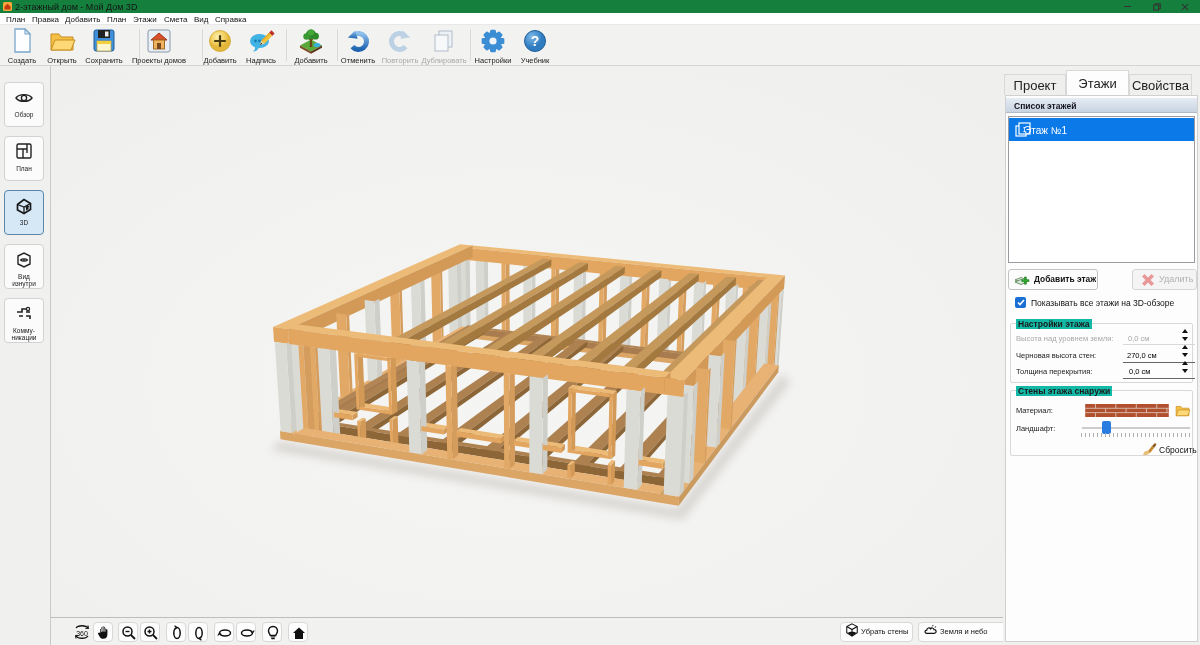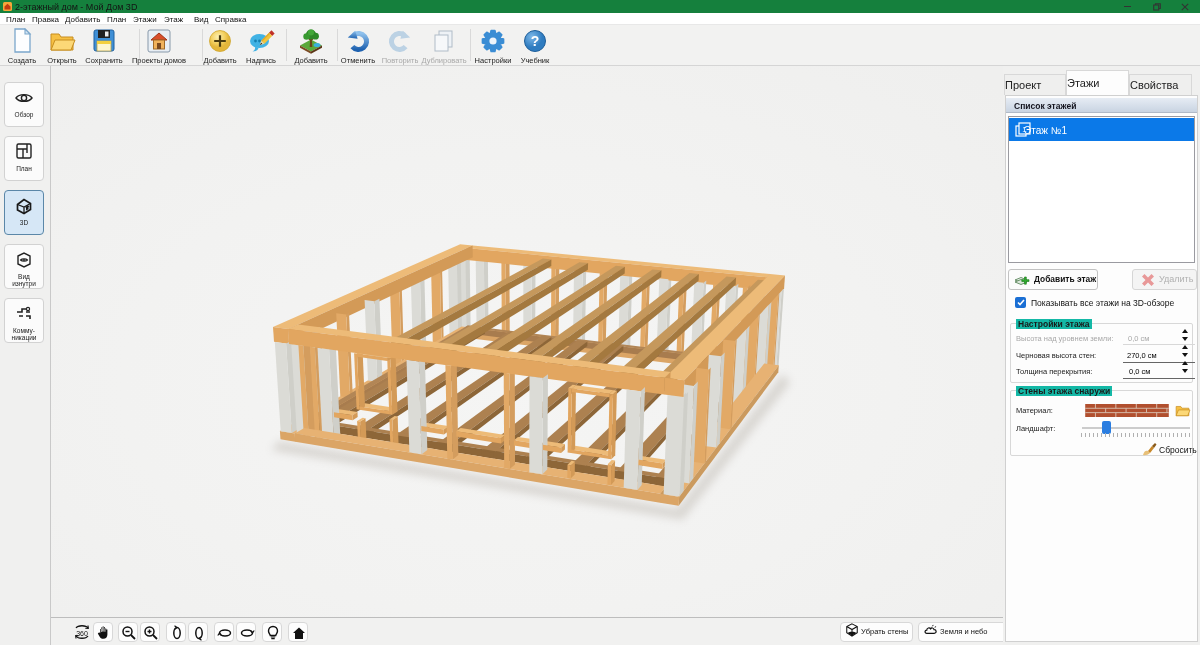--- a/index.html
+++ b/index.html
@@ -16,21 +16,21 @@
 .sbtn{position:absolute;left:4px;width:40px;height:45px;background:#fbfbfb;border:1px solid #d2d2d2;border-radius:4px;text-align:center}
 .sbtn.sel{background:#d6e7f6;border:1.5px solid #5b87a8}
 .sbtn .lbl{position:absolute;top:28px;width:100%;font-size:6.5px;color:#222;line-height:7px}
 .sbtn svg{position:absolute;left:50%;transform:translateX(-50%);top:5px}
 #viewport{left:51px;top:66px;width:952px;height:551px;background:radial-gradient(ellipse 700px 420px at 48% 58%,#f5f5f4 0%,#f2f2f1 55%,#efefee 100%)}
 #botbar{left:51px;top:617px;width:952px;height:28px;background:#f1f1f0;border-top:1px solid #bdbdbd}
 .bbtn{position:absolute;top:4px;width:20px;height:20px;background:#fdfdfd;border:1px solid #d8d8d8;border-radius:4px}
 .bbtn svg{position:absolute;left:2px;top:2px}
 .bbtn2{position:absolute;top:4px;height:20px;background:#fdfdfd;border:1px solid #d8d8d8;border-radius:4px;font-size:8px;color:#111;line-height:18px}
 #rpanel{left:1003px;top:66px;width:197px;height:579px;background:#f0f0ef}
-.tab{position:absolute;font-size:11px;color:#222;text-align:left;background:#efefee;border:1px solid #d8d8d8;border-bottom:none}
+.tab{position:absolute;font-size:13px;color:#222;text-align:center;background:#efefee;border:1px solid #d8d8d8;border-bottom:none}
 .tab.act{background:#fdfdfd}
 #panelbody{position:absolute;left:2px;top:29px;width:193px;height:547px;background:#fdfdfd;border:1px solid #d0d0d0}
 .grp{position:absolute;left:4px;width:183px;border:1px solid #d8d8d8;border-radius:2px}
 .grp .legend{position:absolute;left:5px;top:-5px;background:#14b8a6;font-weight:bold;font-size:8.5px;color:#1a1a1a;padding:0 2px}
 .row-lbl{position:absolute;font-size:7.5px;color:#1a1a1a}
 .row-val{position:absolute;font-size:7.5px;color:#000}
 .spin{position:absolute;width:10px;height:12px}
 .spin:before{content:"";position:absolute;left:1px;top:0;border-left:3.2px solid transparent;border-right:3.2px solid transparent;border-bottom:4.5px solid #111}
 .spin:after{content:"";position:absolute;left:1px;bottom:0;border-left:3.2px solid transparent;border-right:3.2px solid transparent;border-top:4.5px solid #111}
 </style></head>
@@ -51,21 +51,21 @@
       <path d="M0.8 0.8 L7.2 7.2 M7.2 0.8 L0.8 7.2" stroke="#333" stroke-width="1.1"></path>
     </svg>
 </div>
 
 <div class="abs" id="menubar"></div>
 <div class="abs menu-item" style="left:6px;top:15px">План</div>
 <div class="abs menu-item" style="left:32px;top:15px">Правка</div>
 <div class="abs menu-item" style="left:65px;top:15px">Добавить</div>
 <div class="abs menu-item" style="left:107px;top:15px">План</div>
 <div class="abs menu-item" style="left:133px;top:15px">Этажи</div>
-<div class="abs menu-item" style="left:164px;top:15px">Этаж</div>
+<div class="abs menu-item" style="left:164px;top:15px">Смета</div>
 <div class="abs menu-item" style="left:194px;top:15px">Вид</div>
 <div class="abs menu-item" style="left:215px;top:15px">Справка</div>
 
 <div class="abs" id="toolbar">
 <div class="tbtn" style="left:2px"><svg width="24" height="26" viewBox="0 0 24 26" style="margin-top:1px">
         <path d="M5 1 L15 1 L20 6 L20 24 L5 24 Z" fill="#fdfeff" stroke="#7ba7cc" stroke-width="1.3"></path>
         <path d="M15 1 L15 6 L20 6 Z" fill="#d6e6f4" stroke="#7ba7cc" stroke-width="1.1"></path>
       </svg><div class="lbl">Создать</div></div>
 <div class="tbtn" style="left:42px"><svg width="28" height="26" viewBox="0 0 28 26" style="margin-top:1px">
         <path d="M3 6 L11 6 L13 9 L25 9 L25 22 L3 22 Z" fill="#f6c044" stroke="#c78d1e" stroke-width="1"></path>

